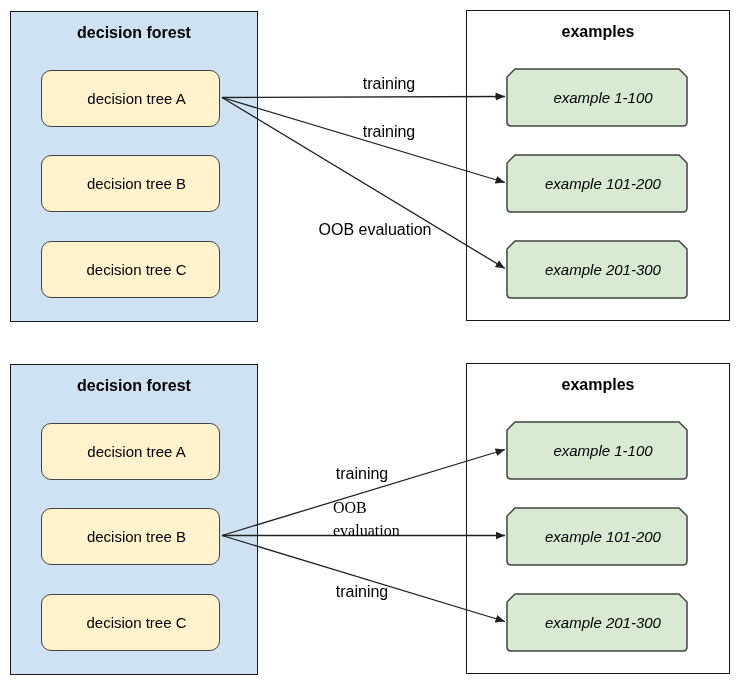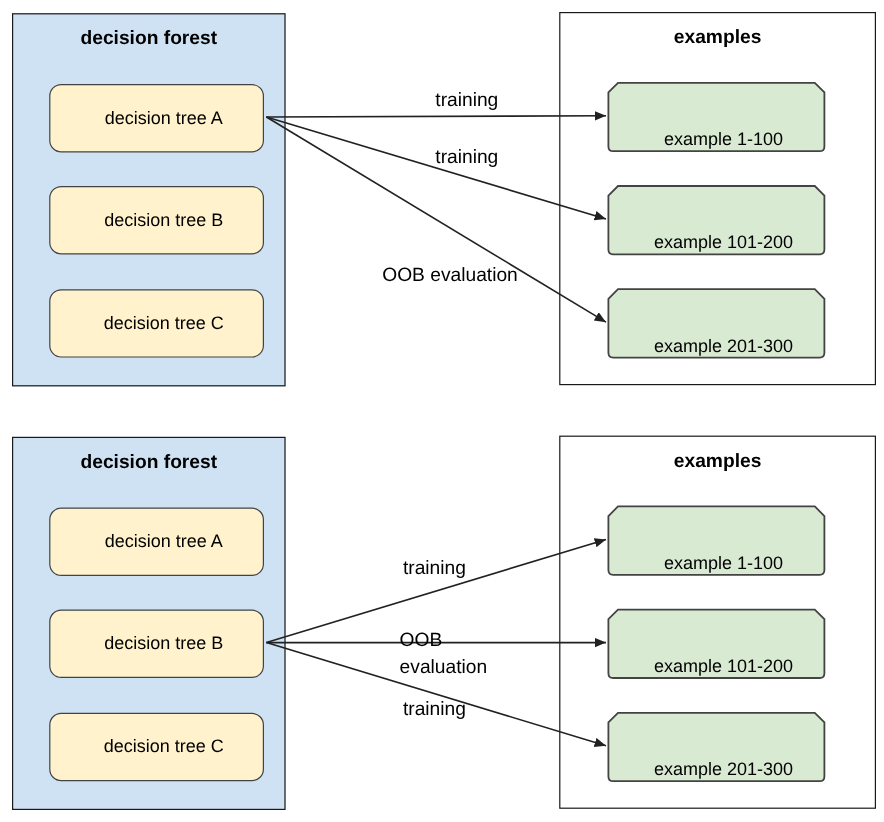--- a/index.html
+++ b/index.html
@@ -22,21 +22,21 @@
     width:737px;
     height:685px;
     background:#ffffff;
     overflow:hidden;
   }
   .panel{
     position:absolute;
     border:1.5px solid var(--container-border);
   }
   .panel.forest{
-    width:228px;
+    width:248px;
     height:311px;
     background:var(--forest-fill);
   }
   .panel.examples{
     width:264px;
     height:311px;
     background:#ffffff;
     padding-left:36px;
   }
   .panel-title{
@@ -61,22 +61,23 @@
     display:flex;
     align-items:center;
     justify-content:center;
   }
   .example-node{
     position:absolute;
     left:40px;
     width:180px;
     height:57px;
     display:flex;
-    align-items:flex-end;
+    align-items:center;
     justify-content:center;
+    font-style:italic;
   }
   .example-shape{
     position:absolute;
     left:0;top:0;
     overflow:visible;
   }
   .example-shape path{
     fill:var(--example-fill);
     stroke:var(--node-border);
     stroke-width:1.5;
@@ -209,17 +210,17 @@
     <line class="arrow-line" x1="222" y1="535.5" x2="505" y2="449.5" marker-end="url(#ah)"></line>
     <line class="arrow-line" x1="222" y1="535.5" x2="505" y2="535.5" marker-end="url(#ah)"></line>
     <line class="arrow-line" x1="222" y1="535.5" x2="505" y2="621.5" marker-end="url(#ah)"></line>
   </svg>
 
   <span class="alabel" style="left:389px;top:84px;">training</span>
   <span class="alabel" style="left:389px;top:132px;">training</span>
   <span class="alabel" style="left:375px;top:230px;">OOB evaluation</span>
 
   <span class="alabel" style="left:362px;top:474px;">training</span>
-  <span class="alabel multiline" style="left:333px;top:522px;">OOB
+  <span class="alabel multiline" style="left:333px;top:496px;font-family:Liberation Serif, serif;">OOB
 evaluation</span>
   <span class="alabel" style="left:362px;top:592px;">training</span>
 
 </div>
 
 </body></html>

